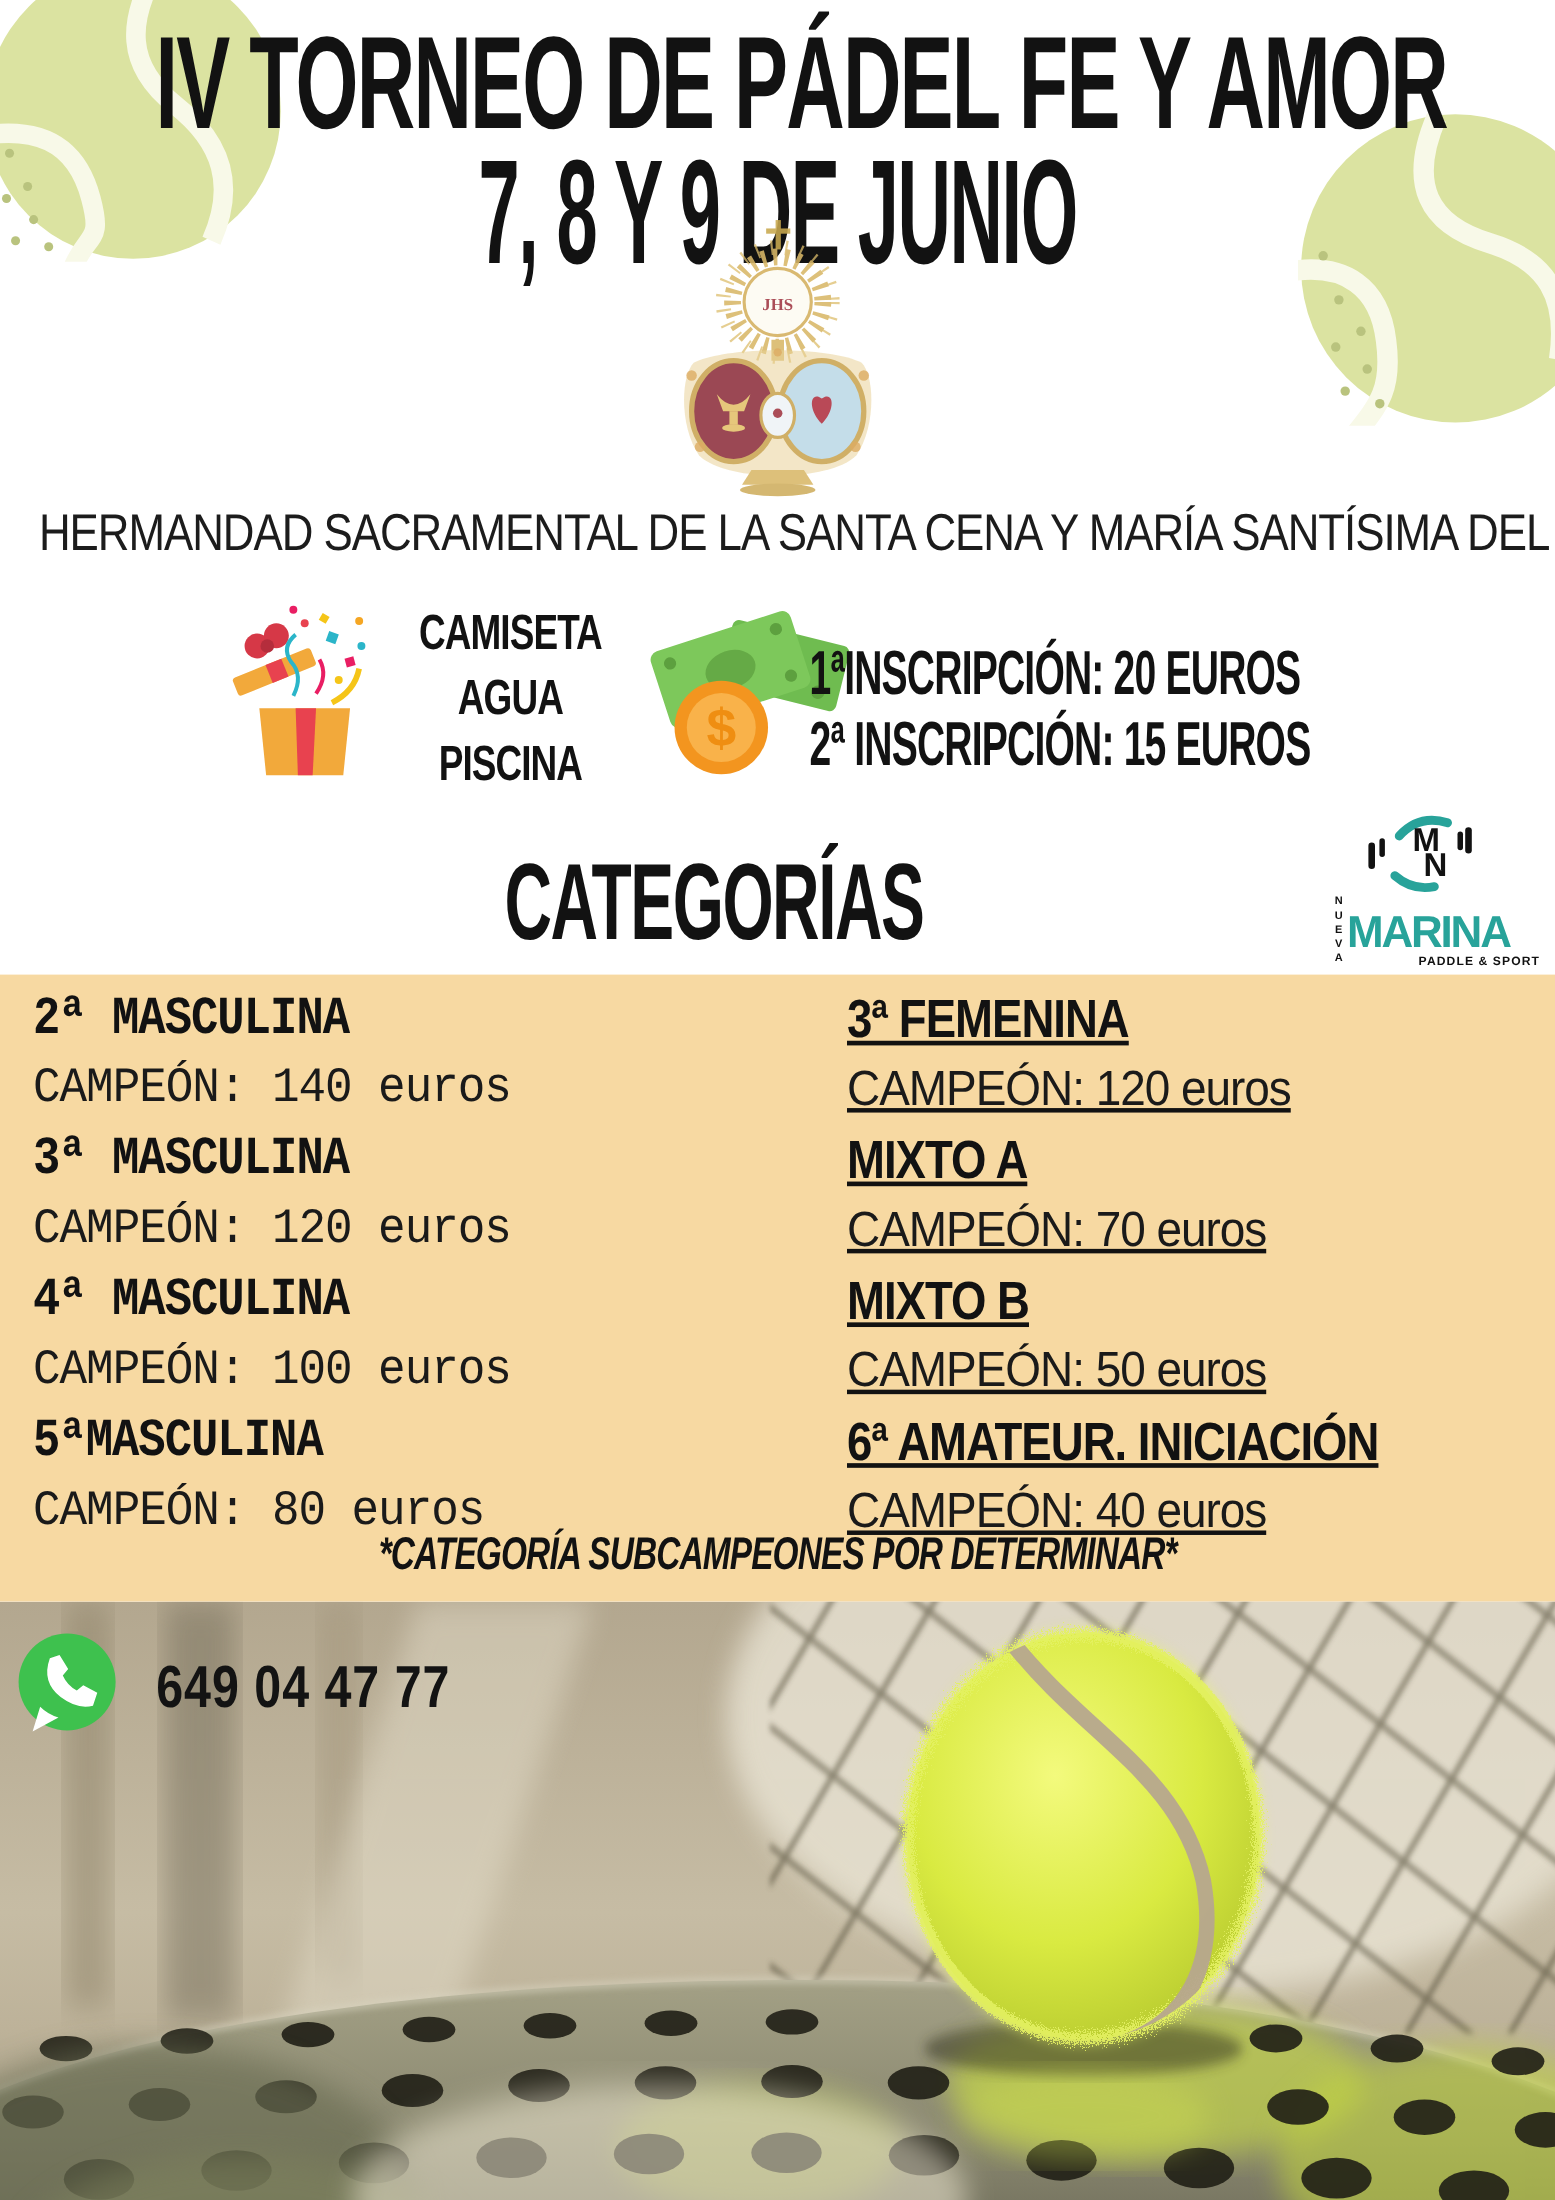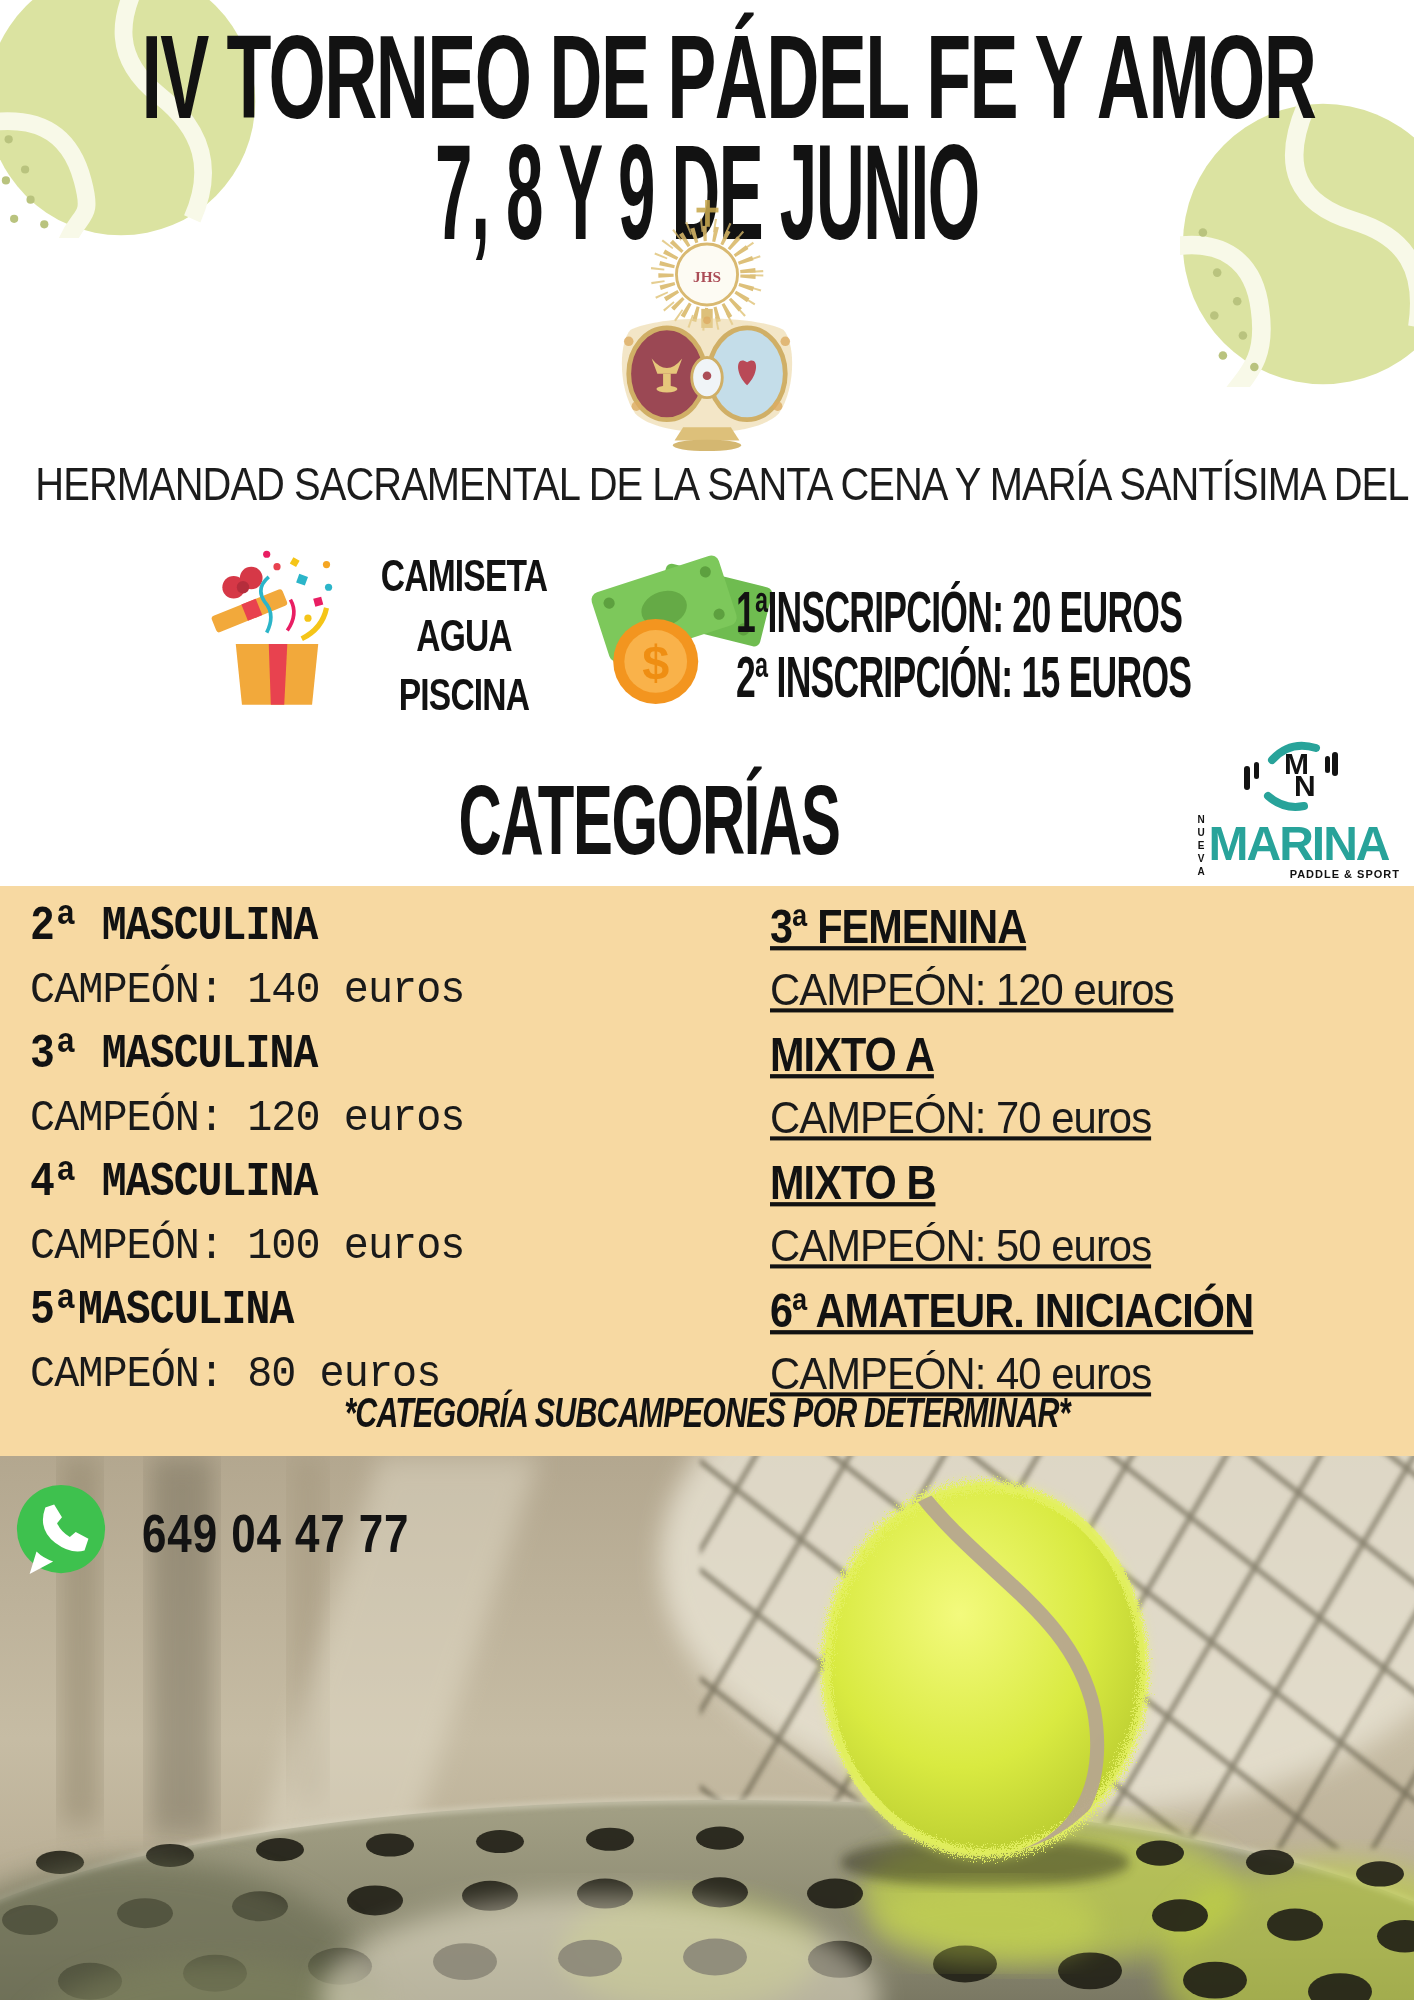--- a/index.html
+++ b/index.html
@@ -34,21 +34,21 @@
   
   .cats-heading{top:776px; left:-58px; width:100%; text-align:center;
     font-size:88px; font-weight:900; letter-spacing:-2px; line-height:1;
     transform:scale(.68,1.12); white-space:nowrap;}
   .sponsor{left:1180px; top:734px; width:224px;}
   .sponsor .mark{display:block; margin:0 auto; width:128px; height:80px;}
   .sponsor .name-row{display:flex; align-items:flex-end; justify-content:center;}
   .sponsor .nueva{writing-mode:vertical-lr; text-orientation:upright;
     font-size:10px; font-weight:700; letter-spacing:2px; color:#111;
     height:48px; margin:0 2px 6px 0;}
-  .sponsor .marina{font-size:48px; font-weight:900; color:#28a39a;
+  .sponsor .marina{font-size:40px; font-weight:900; color:#28a39a;
     letter-spacing:-2px; line-height:1; transform:scaleY(1.02);}
   .sponsor .tagline{font-size:11px; font-weight:700; letter-spacing:1px;
     color:#111; text-align:right; margin-top:0; padding-right:4px;}
   
   .panel{left:0; top:886px; width:1414px; height:570px; background:#f7d9a2;}
   .col{position:absolute; top:8px;}
   .col-left{left:30px; width:660px;font-family:Liberation Mono, monospace;}
   .col-right{left:770px; width:644px;text-decoration:underline;}
   .cat-name{font-size:46px; font-weight:800; line-height:64px; letter-spacing:-1px;
     transform:scale(.90,1.06); transform-origin:left center; white-space:nowrap;}

